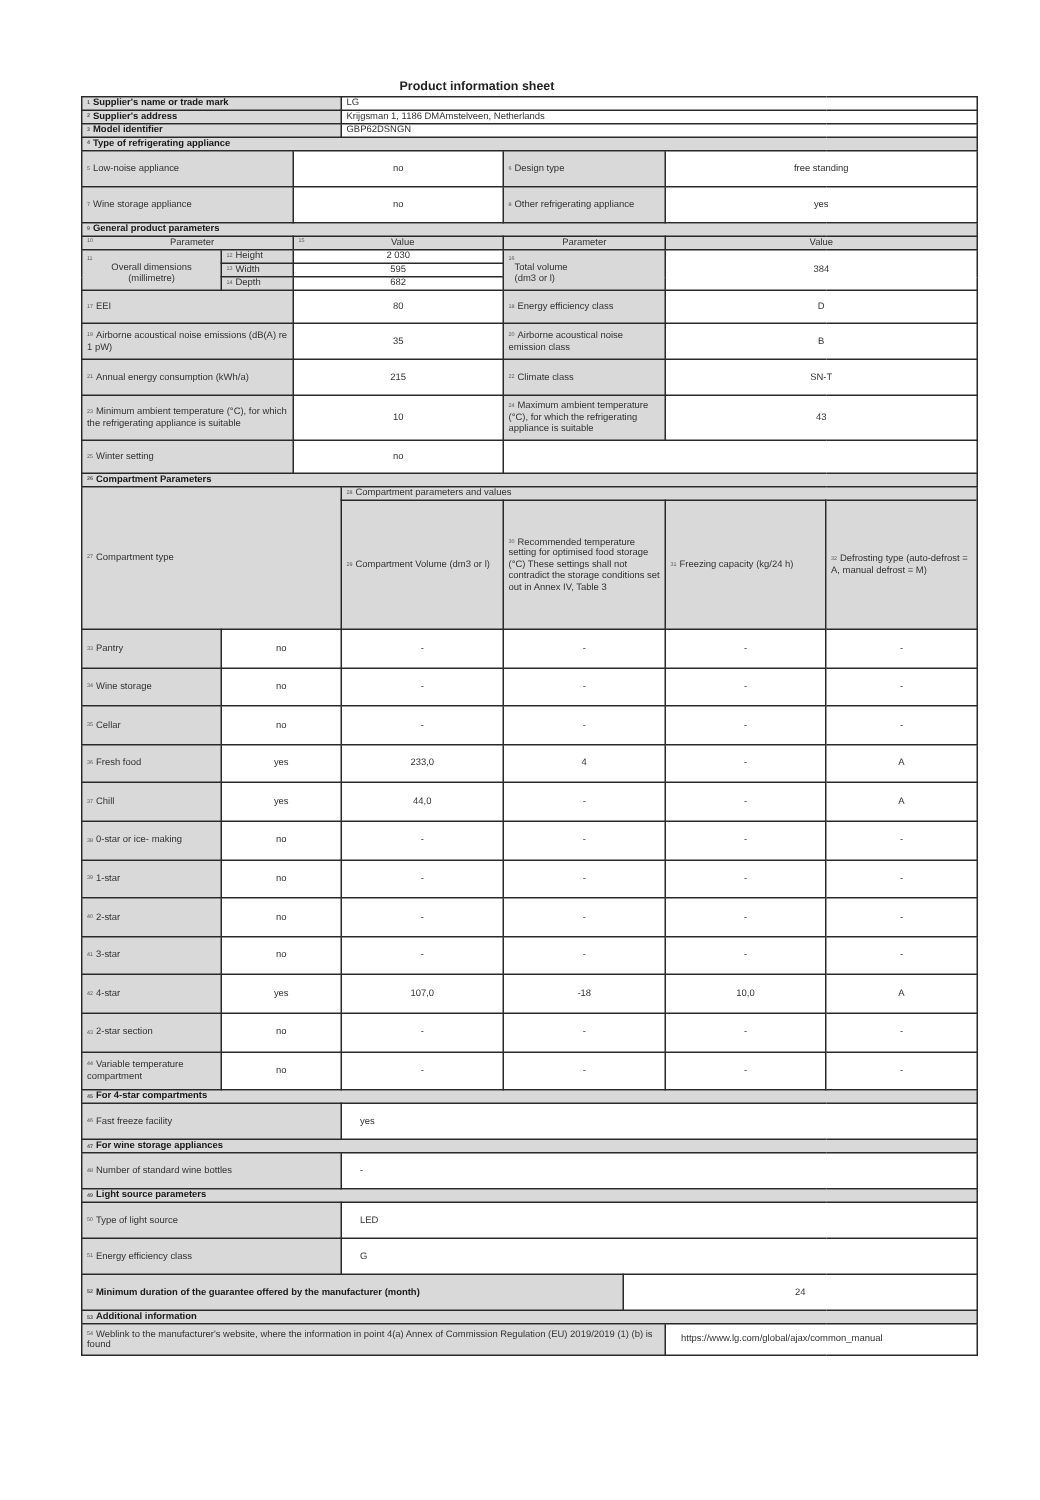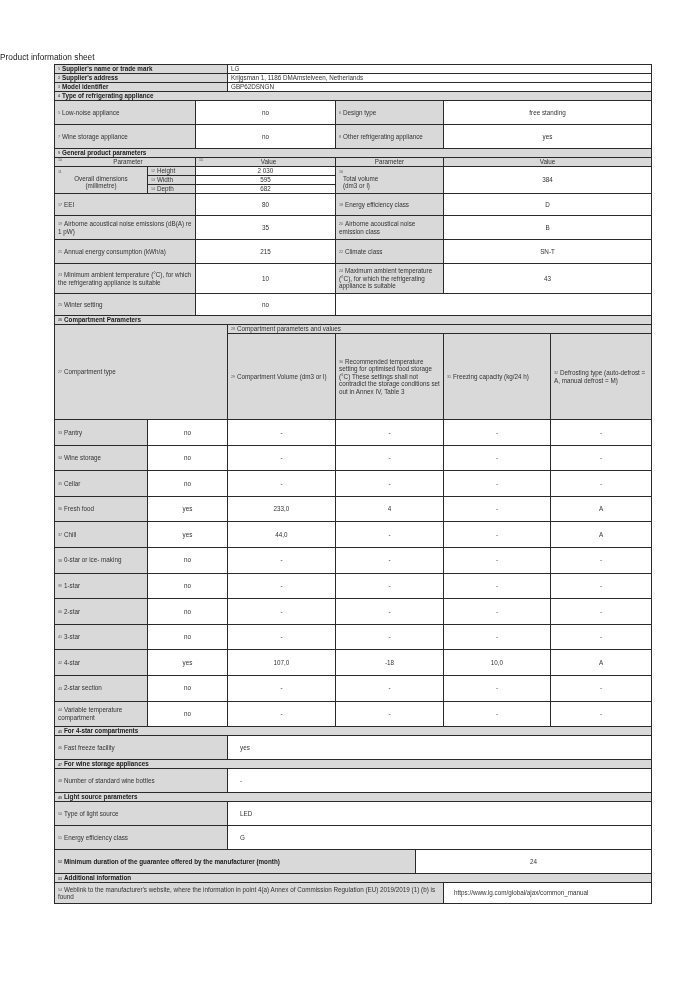--- a/index.html
+++ b/index.html
@@ -1,18 +1,18 @@
 <!DOCTYPE html>
 <html><head>
 <meta charset="utf-8">
 <style>
   * { box-sizing: border-box; margin: 0; padding: 0; }
   html, body { width: 693px; height: 1000px; background: #ffffff; overflow: hidden; }
   body { font-family: "Liberation Sans", sans-serif; color: #333; font-size: 6.3px; position: relative; }
-  .title { position: absolute; top: 52px; left: 0; width: 636px; font-weight: normal; font-size: 8.3px; color: #222; }
+  .title { position: absolute; top: 52px; left: 0; width: 636px; text-align: center; font-weight: bold; font-size: 8.3px; color: #222; }
   .sheet { position: absolute; left: 54px; top: 64px; width: 597px; border-collapse: collapse; table-layout: fixed; }
   .sheet td { border: 1px solid #2a2a2a; padding: 0 3px; vertical-align: middle; line-height: 1.2; }
   .g { background: #d9d9d9; }
   .w { background: #ffffff; }
   .c { text-align: center; }
   .b { font-weight: bold; color: #1a1a1a; }
   .n { font-size: 3.6px; color: #555; margin-right: 2px; vertical-align: middle; }
   .sec td { height: 9px; }
   .hdr td { height: 9px; }
   .r9 td { height: 9px; }

